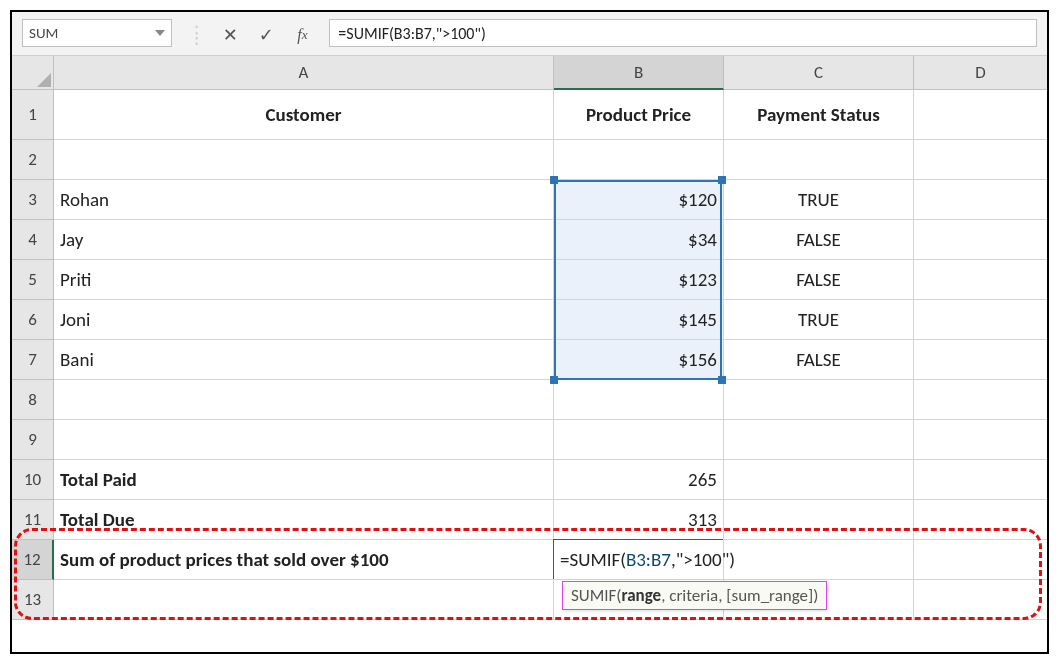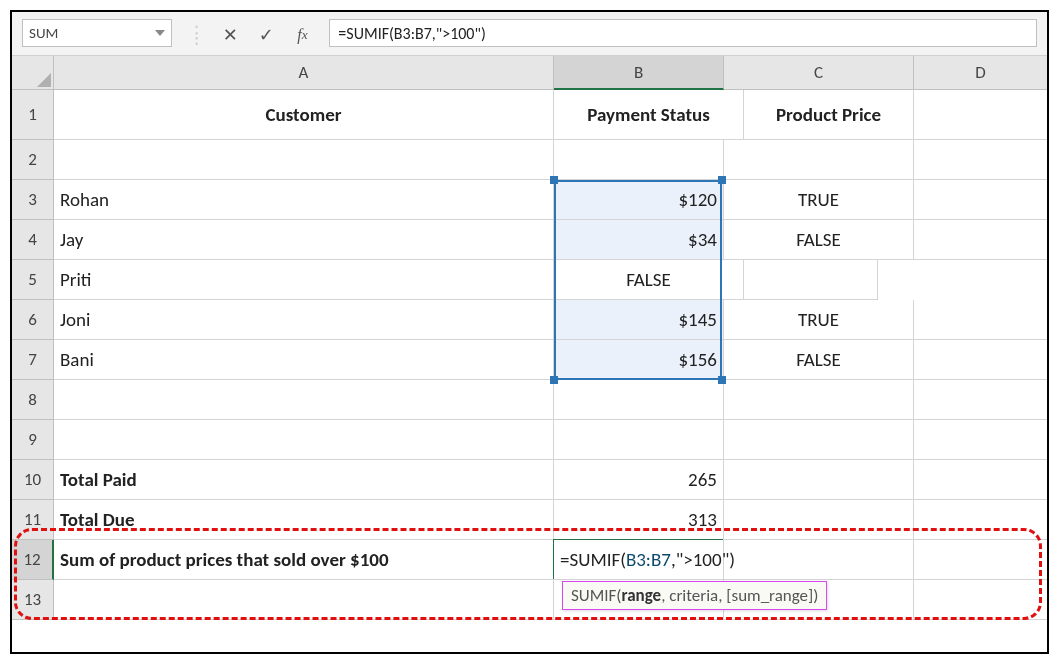--- a/index.html
+++ b/index.html
@@ -253,22 +253,22 @@
       <div class="row-header">9</div>
       <div class="row-header">10</div>
       <div class="row-header">11</div>
       <div class="row-header selected">12</div>
       <div class="row-header">13</div>
     </div>
 
     <div class="cells">
       <div class="row row-1">
         <div class="cell col-A bold center">Customer</div>
+        <div class="cell col-B bold center">Product Price</div>
         <div class="cell col-C bold center">Payment Status</div>
-        <div class="cell col-B bold center">Product Price</div>
         <div class="cell col-D"></div>
       </div>
       <div class="row">
         <div class="cell col-A"></div>
         <div class="cell col-B"></div>
         <div class="cell col-C"></div>
         <div class="cell col-D"></div>
       </div>
       <div class="row">
         <div class="cell col-A">Rohan</div>
@@ -277,20 +277,21 @@
         <div class="cell col-D"></div>
       </div>
       <div class="row">
         <div class="cell col-A">Jay</div>
         <div class="cell col-B right range-selected">$34</div>
         <div class="cell col-C center">FALSE</div>
         <div class="cell col-D"></div>
       </div>
       <div class="row">
         <div class="cell col-A">Priti</div>
+        <div class="cell col-B right range-selected">$123</div>
         <div class="cell col-C center">FALSE</div>
         <div class="cell col-D"></div>
       </div>
       <div class="row">
         <div class="cell col-A">Joni</div>
         <div class="cell col-B right range-selected">$145</div>
         <div class="cell col-C center">TRUE</div>
         <div class="cell col-D"></div>
       </div>
       <div class="row">

